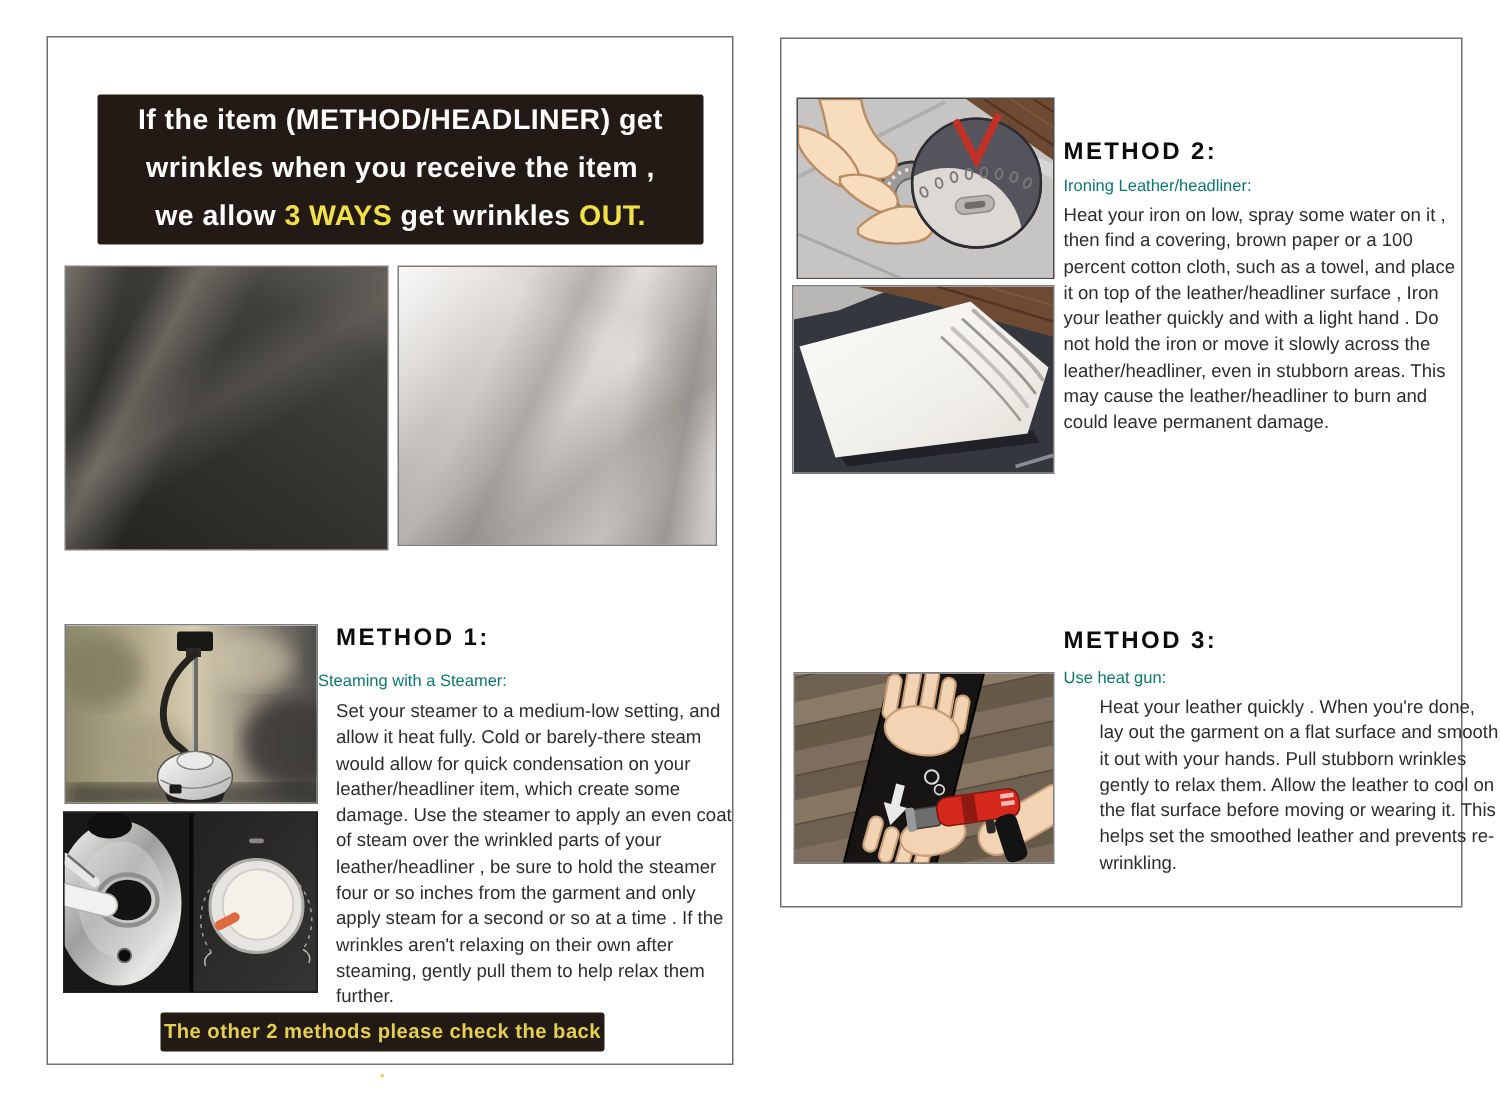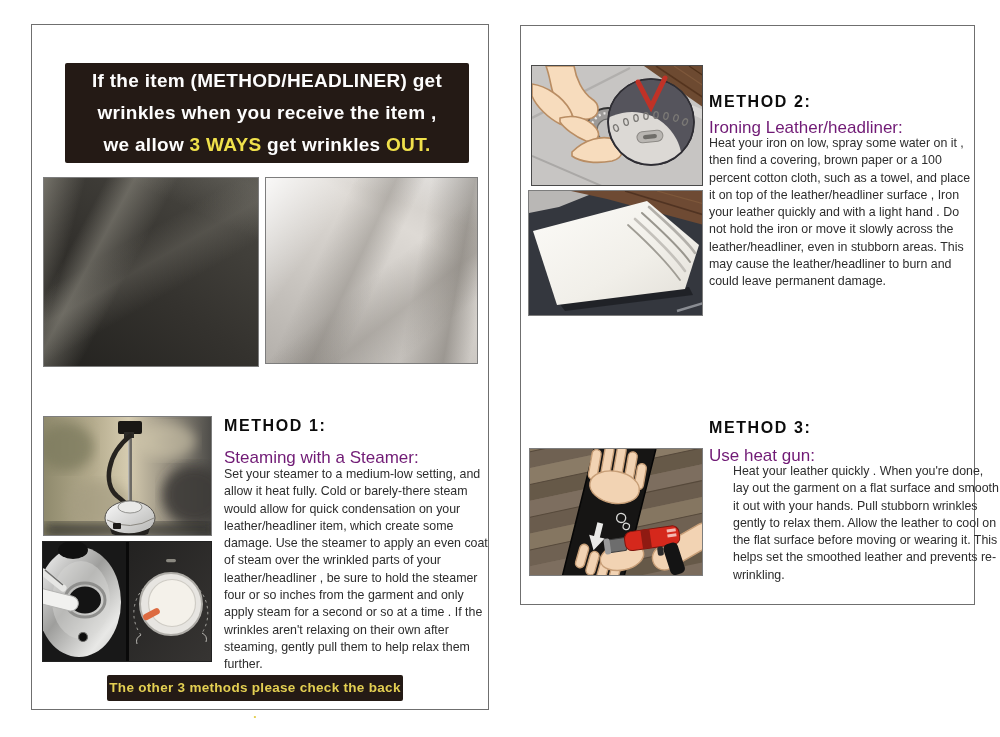--- a/index.html
+++ b/index.html
@@ -47,25 +47,25 @@
       linear-gradient(30deg, #b4b0ab 0%, #cdc9c4 40%, #dedad5 70%, #c8c4bf 100%);
   }
   .ph-steamer   { left:11px; top:391px; width:169px; height:120px; }
   .ph-steamdet  { left:10px; top:516px; width:170px; height:121px; border-color:#222; background:#0d0d0d; }
   .ph-iron      { left:10px; top:39px;  width:172px; height:121px; border-color:#4a4a4a; }
   .ph-towel     { left:7px;  top:164px; width:175px; height:126px; }
   .ph-heatgun   { left:8px;  top:422px; width:174px; height:128px; }
 
   
   .m-heading { position:absolute; font-weight:bold; font-size:16px; letter-spacing:1.6px; color:#0c0c0c; }
-  .m-sub     { position:absolute; font-size:17px; color:#701a75; }
+  .m-sub     { position:absolute; font-size:11px; color:#0f766e; }
   .m-body    { position:absolute; font-size:12.4px; line-height:17.3px; color:#2d2d2d; }
 
   .m1-heading { left:192px; top:392px; }
-  .m1-sub     { left:192px; top:423px; }
+  .m1-sub     { left:180px; top:423px; }
   .m1-body    { left:192px; top:441px; width:268px; }
 
   .m2-heading { left:188px; top:67px; }
   .m2-sub     { left:188px; top:92px; }
   .m2-body    { left:188px; top:109px; width:268px; }
 
   .m3-heading { left:188px; top:393px; }
   .m3-sub     { left:188px; top:420px; }
   .m3-body    { left:188px; top:437px; width:268px;margin-left:24px; }
 </style>
@@ -165,21 +165,21 @@
         <g transform="rotate(-28 128 62)">
           <rect x="97" y="58.6" width="18" height="6.4" rx="3.2" fill="#dd6b41"></rect>
         </g>
       </svg>
     </div>
 
     <div class="m-heading m1-heading">METHOD 1:</div>
     <div class="m-sub m1-sub">Steaming with a Steamer:</div>
     <div class="m-body m1-body">Set your steamer to a medium-low setting, and allow it heat fully. Cold or barely-there steam would allow for quick condensation on your leather/headliner item, which create some damage. Use the steamer to apply an even coat of steam over the wrinkled parts of your leather/headliner , be sure to hold the steamer four or so inches from the garment and only apply steam for a second or so at a time . If the wrinkles aren't relaxing on their own after steaming, gently pull them to help relax them further.</div>
 
-    <div class="footer-banner">The other 3 methods please check the back .</div>
+    <div class="footer-banner">The other 2 methods please check the back .</div>
   </div>
 
   <div class="panel panel-right">
 
     <div class="photo ph-iron">
       <svg width="172" height="121" viewBox="0 0 172 121">
         <defs>
           <clipPath id="magclip">
               <circle cx="119" cy="56" r="42"></circle>
             </clipPath>

